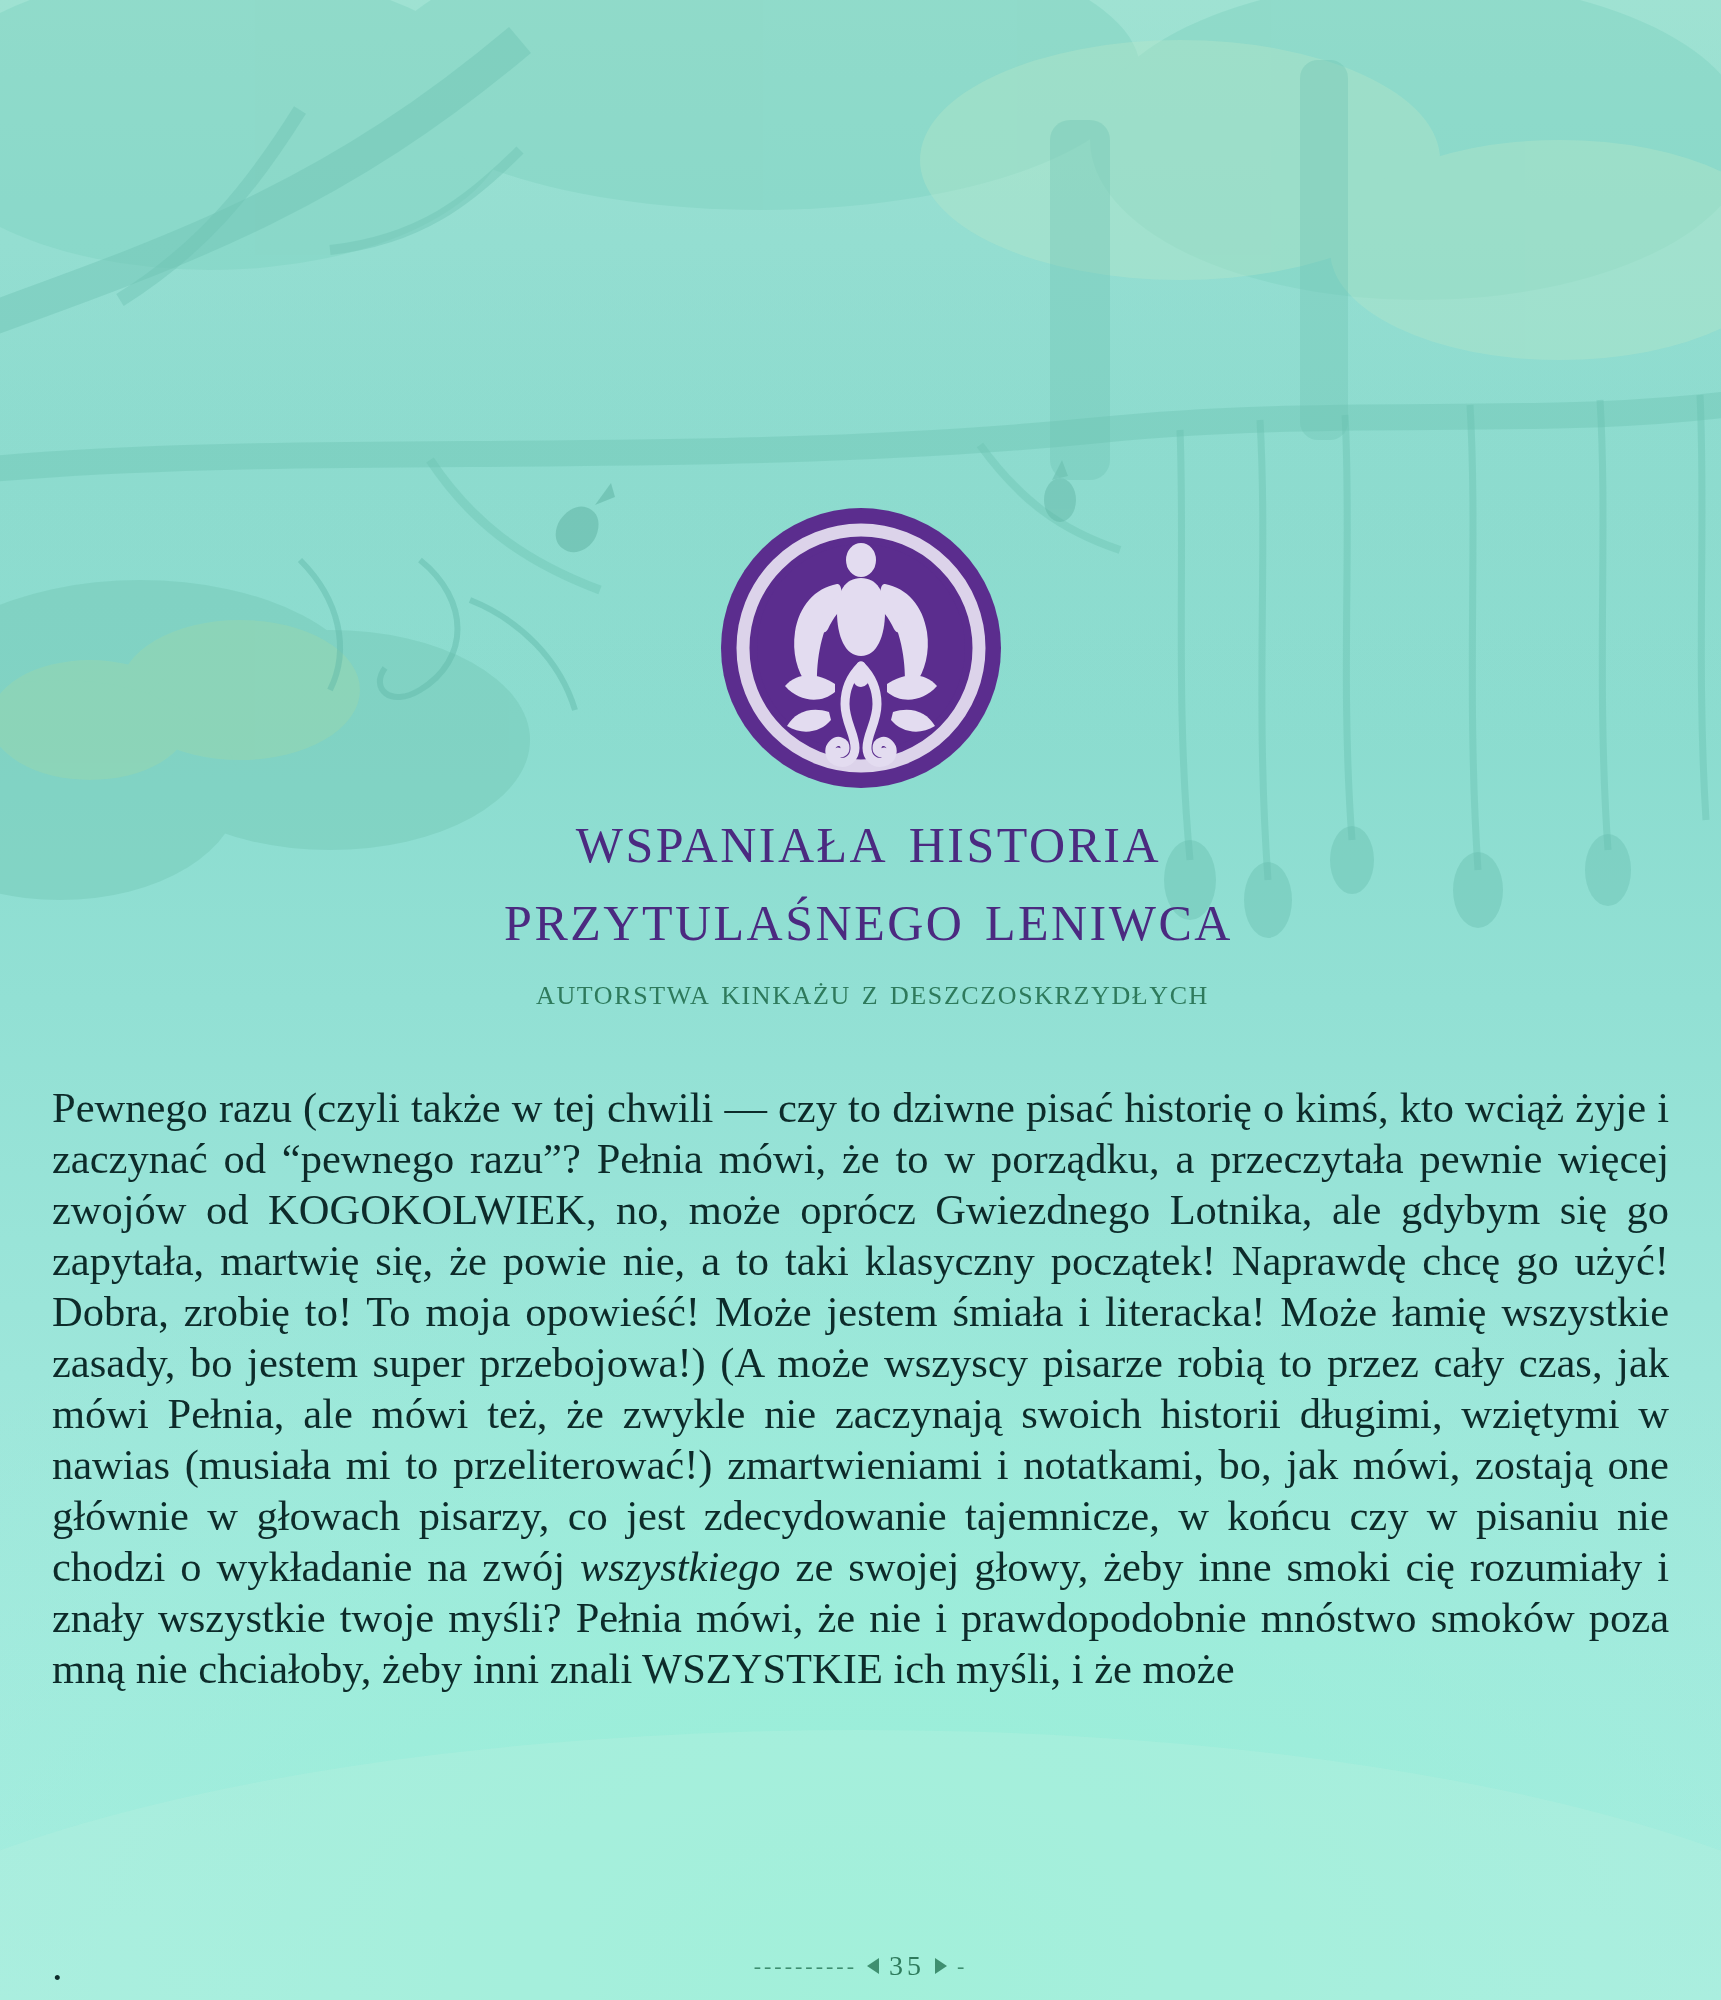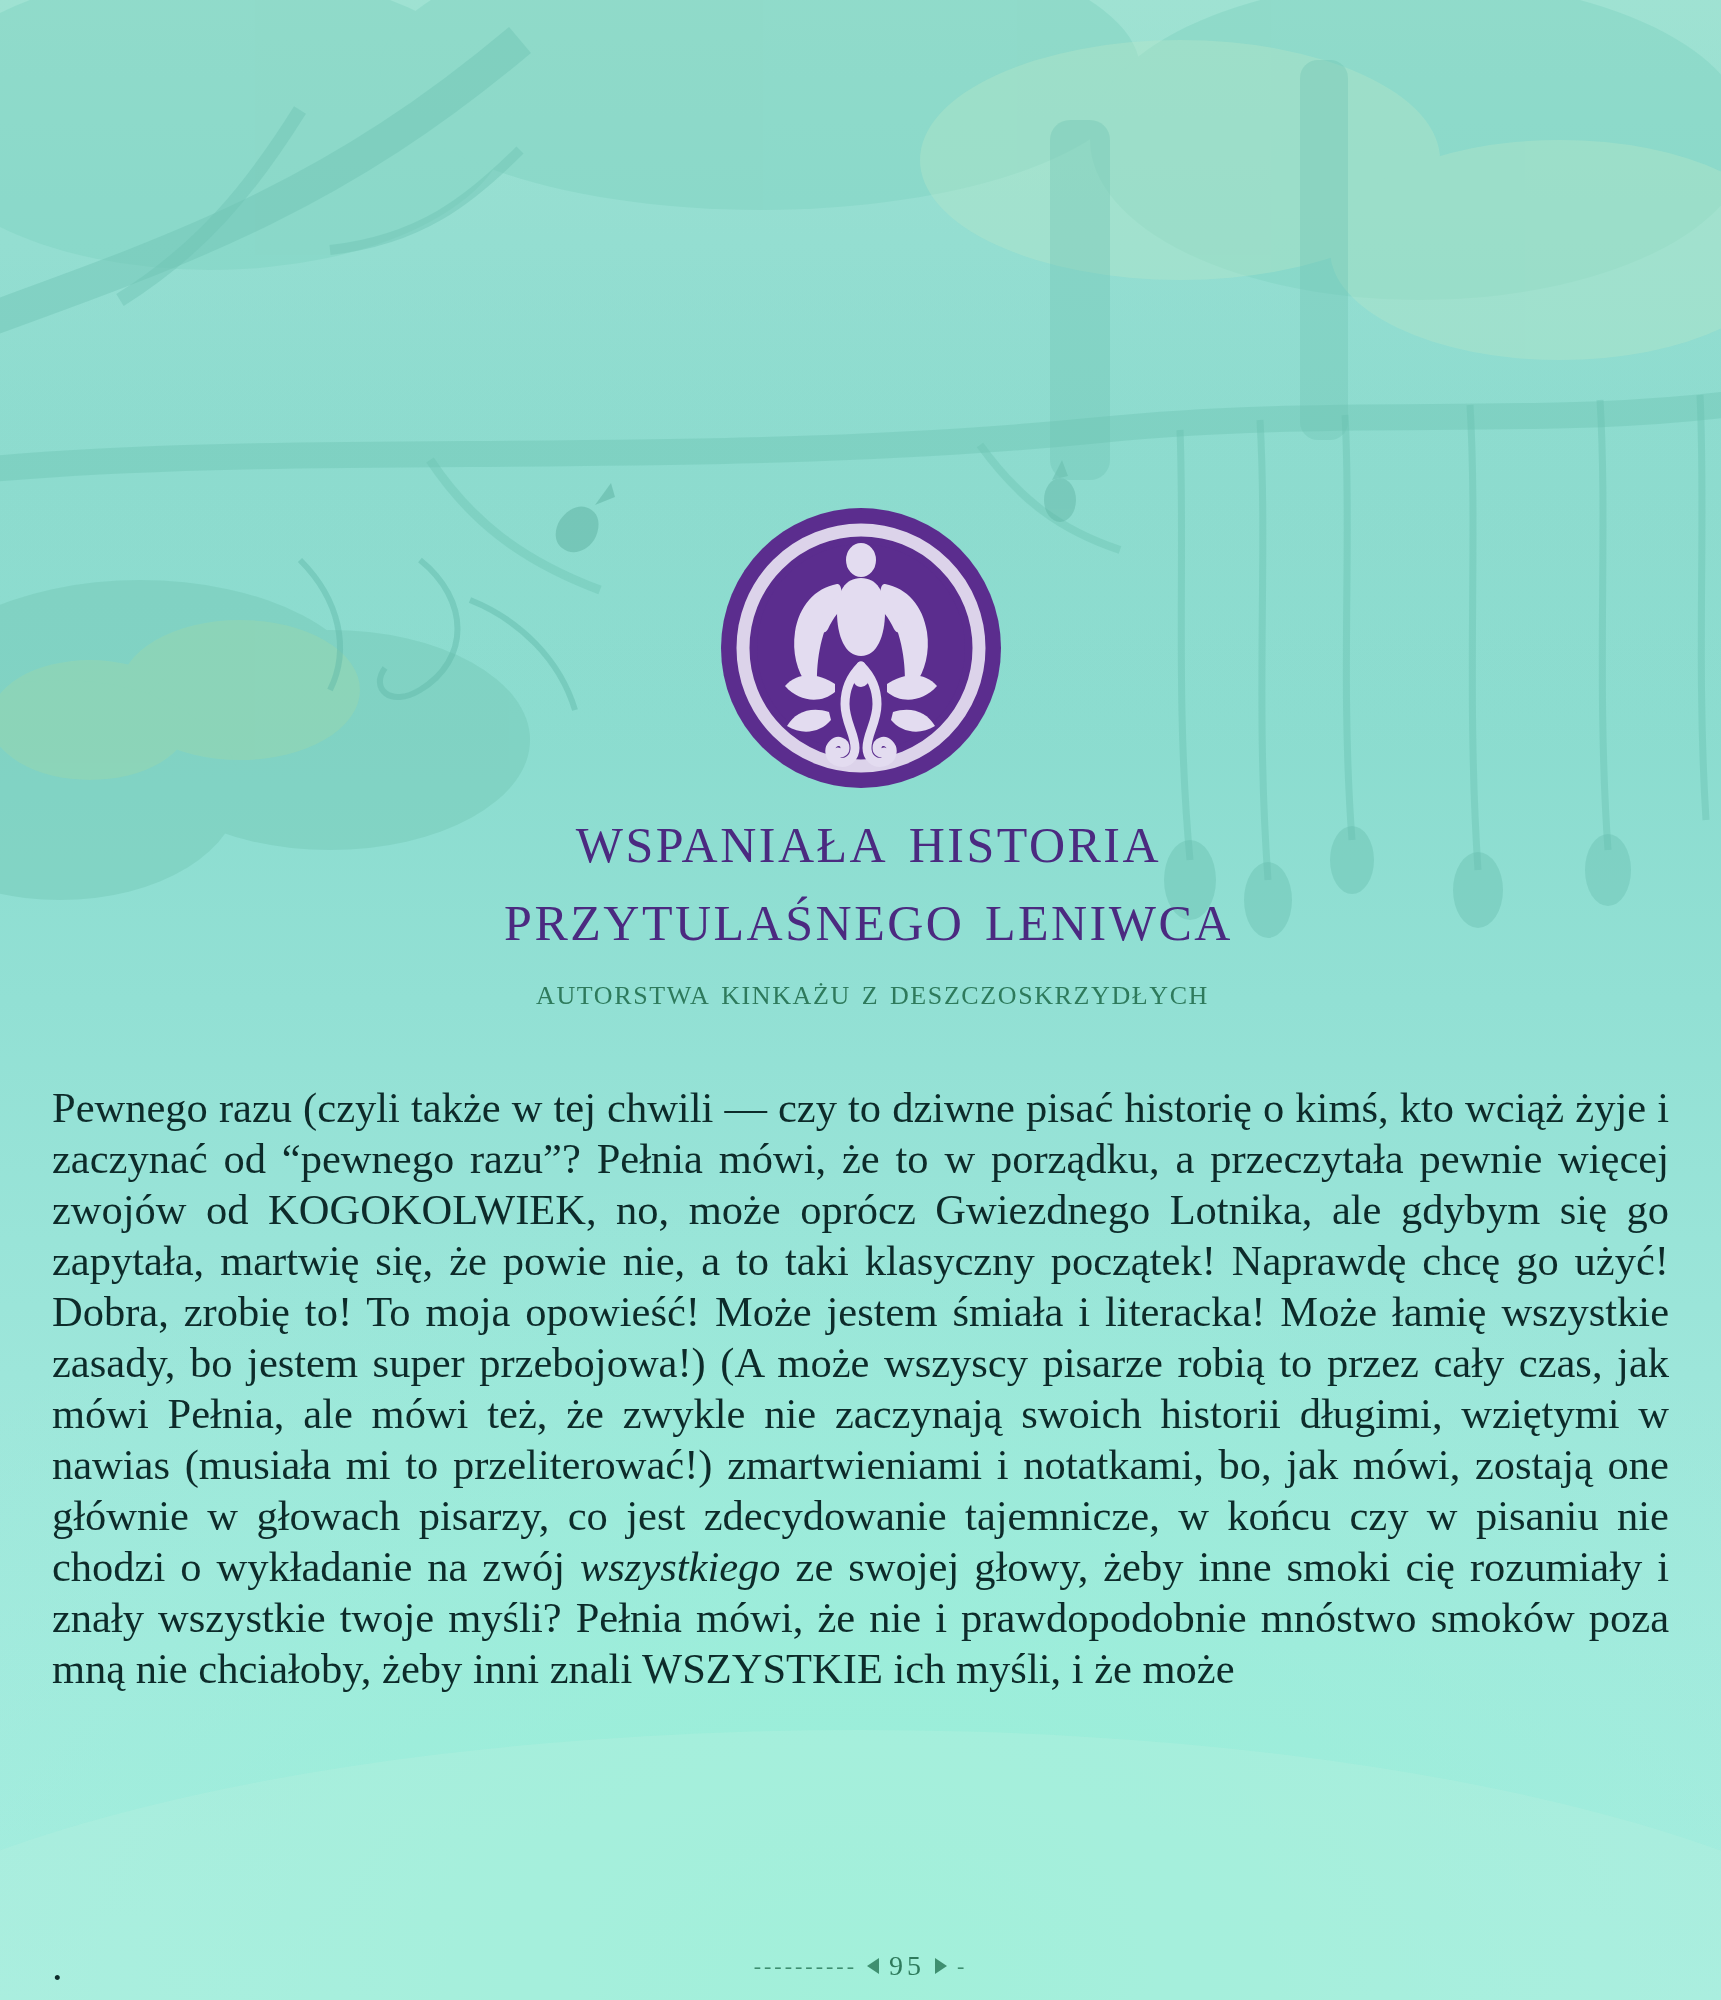--- a/index.html
+++ b/index.html
@@ -270,19 +270,19 @@
 
     <div class="body-text">
       <p><span>Pewnego razu (czyli także w tej chwili — czy to dziwne pisać historię o kimś, kto wciąż żyje i zaczynać od “pewnego razu”? Pełnia mówi, że to w porządku, a przeczytała pewnie więcej zwojów od KOGOKOLWIEK, no, może oprócz Gwiezdnego Lotnika, ale gdybym się go zapytała, martwię się, że powie nie, a to taki klasyczny początek! Naprawdę chcę go użyć! Dobra, zrobię to! To moja opowieść! Może jestem śmiała i literacka! Może łamię wszystkie zasady, bo jestem super przebojowa!) (A może wszyscy pisarze robią to przez cały czas, jak mówi Pełnia, ale mówi też, że zwykle nie zaczynają swoich historii długimi, wziętymi w nawias (musiała mi to przeliterować!) zmartwieniami i notatkami, bo, jak mówi, zostają one głównie w głowach pisarzy, co jest zdecydowanie tajemnicze, w końcu czy w pisaniu nie chodzi o wykładanie na zwój </span><em>wszystkiego</em><span> ze swojej głowy, żeby inne smoki cię rozumiały i znały wszystkie twoje myśli? Pełnia mówi, że nie i prawdopodobnie mnóstwo smoków poza mną nie chciałoby, żeby inni znali WSZYSTKIE ich myśli, i że może</span></p>
     </div>
 
     <div class="tail-dot">.</div>
 
     <div class="folio">
       <span class="dashes">----------</span>
       <span class="arrow-l"></span>
-      <span class="num">95</span>
+      <span class="num">35</span>
       <span class="arrow-r"></span>
       <span class="dashes">-</span>
     </div>
 
   </div>
 </div>
 
 </body></html>

